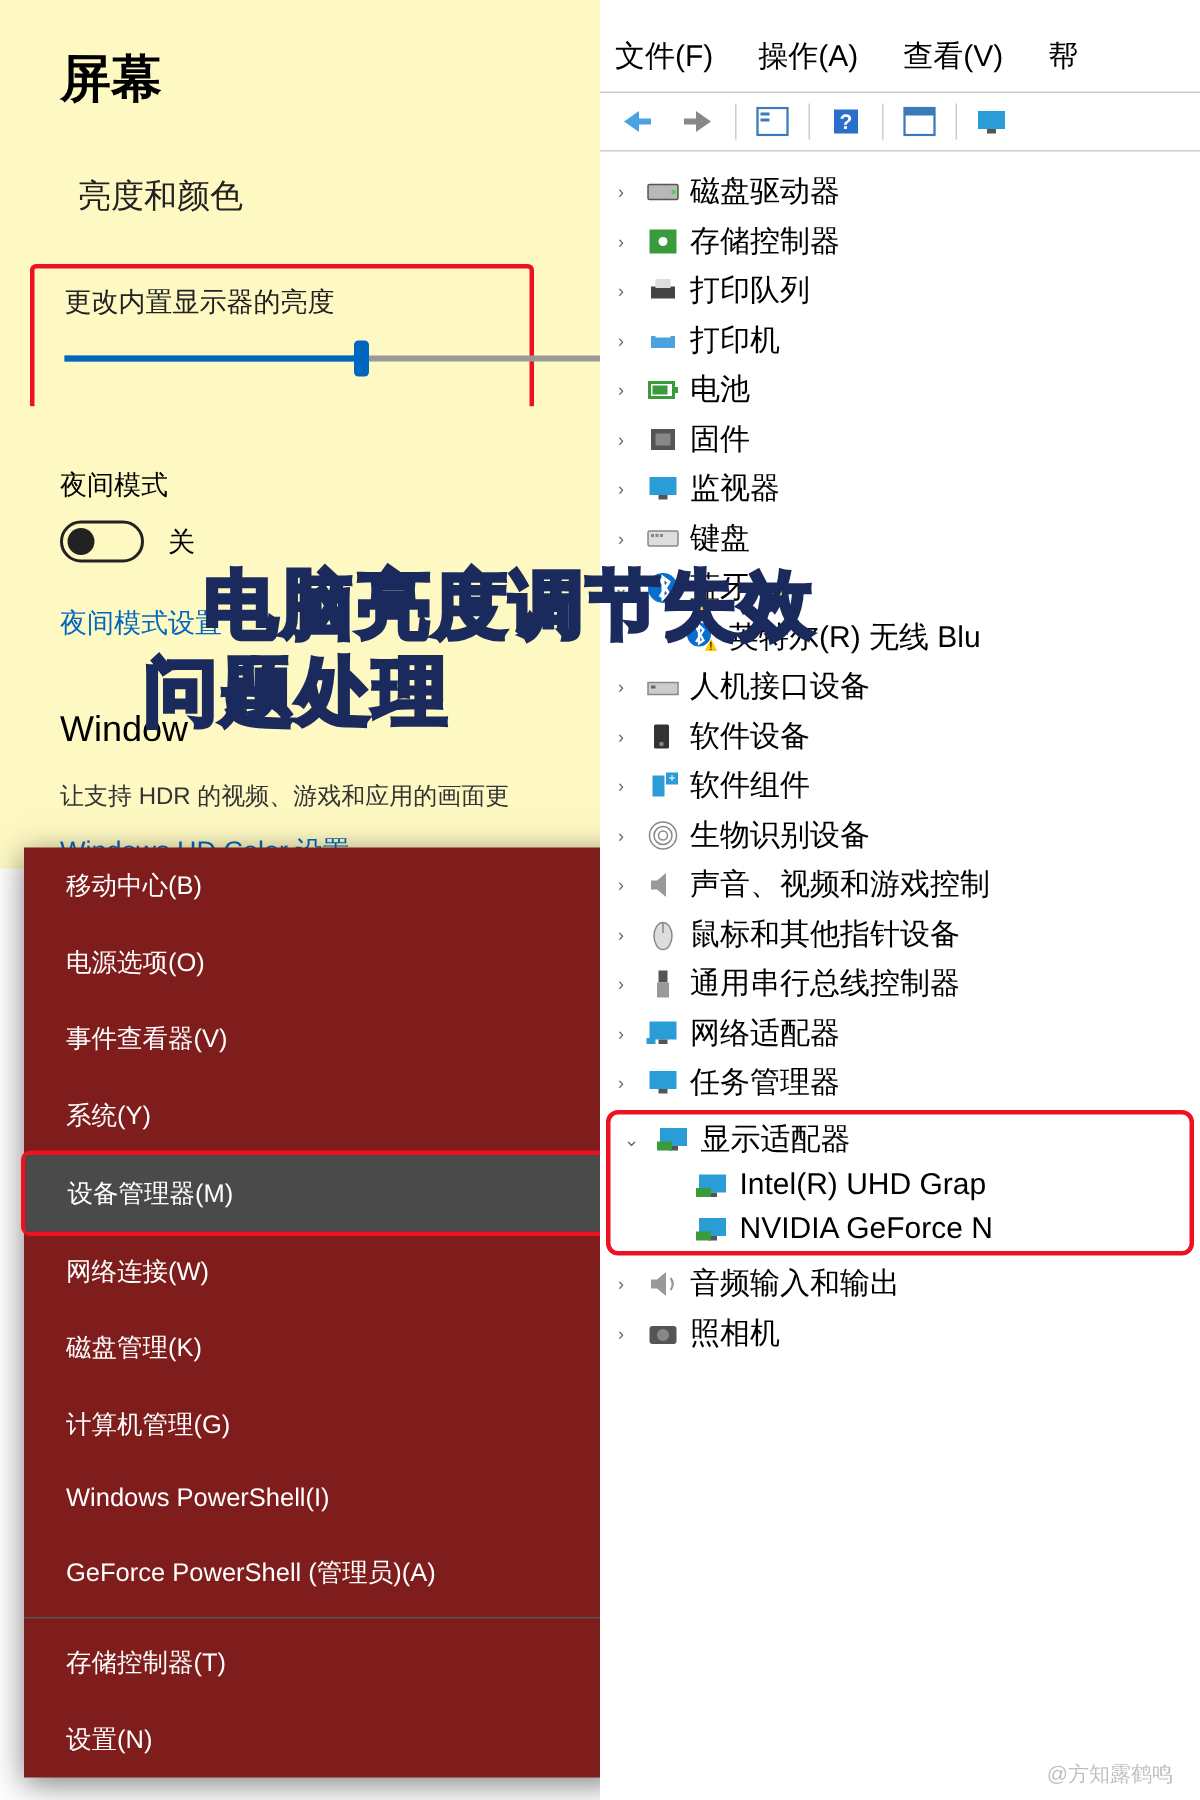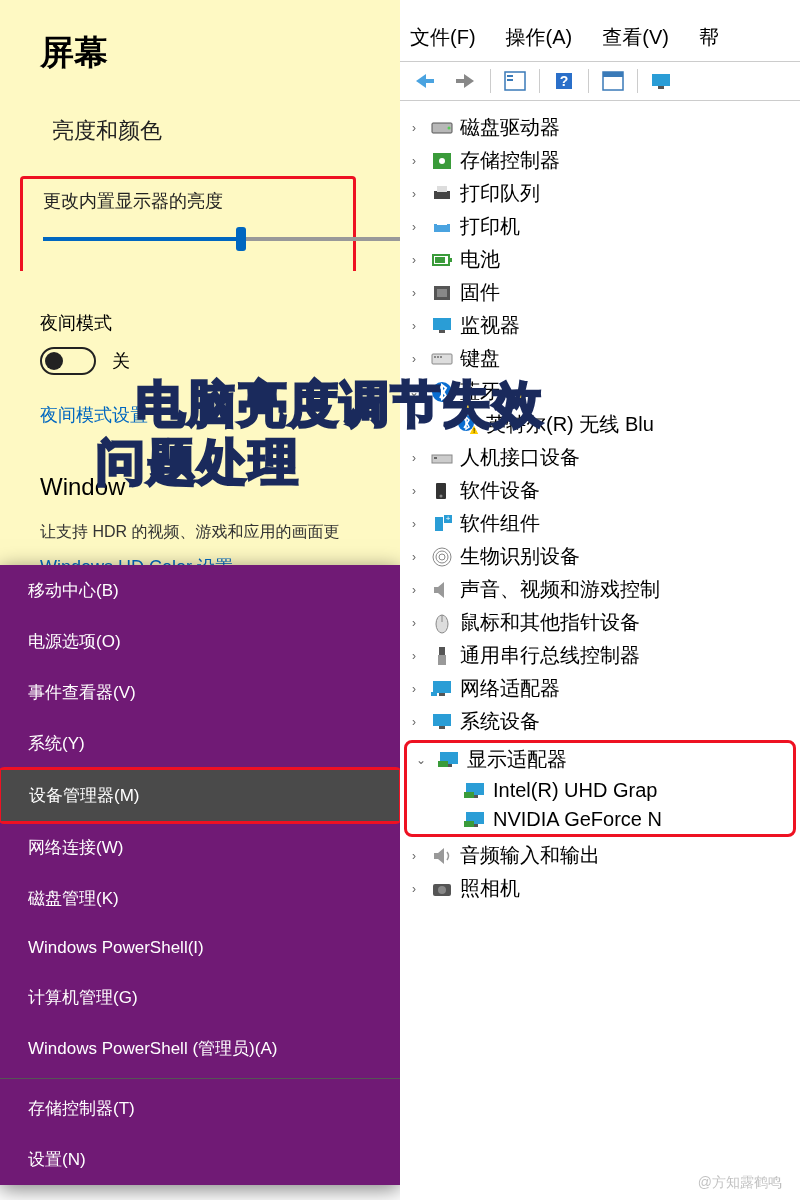--- a/index.html
+++ b/index.html
@@ -19,21 +19,21 @@
 .toggle-label { font-size:18px; margin-bottom:12px; }
 .toggle-wrap { display:flex; align-items:center; gap:16px; }
 .toggle { width:56px; height:28px; border:2px solid #222; border-radius:14px; position:relative; }
 .toggle .knob { position:absolute; left:3px; top:3px; width:18px; height:18px; background:#222; border-radius:50%; }
 .toggle-state { font-size:18px; }
 .link { color:#0067c0; font-size:18px; margin-top:28px; display:block; }
 .section-title { font-size:24px; font-weight:400; margin-top:46px; }
 .section-desc { font-size:16px; color:#333; margin-top:20px; line-height:1.4; }
 
 
-.ctx-menu { position:absolute; left:0; top:565px; width:400px; background:#701a75; color:#fff; box-shadow:0 4px 20px rgba(0,0,0,.5); }
+.ctx-menu { position:absolute; left:16px; top:565px; width:400px; background:#7f1d1d; color:#fff; box-shadow:0 4px 20px rgba(0,0,0,.5); }
 .ctx-item { padding:14px 28px; font-size:17px; cursor:default; }
 .ctx-item.hover { background:#4a4a4a; }
 .ctx-sep { height:1px; background:#555; margin:4px 0; }
 .ctx-hl { border:3px solid #e12; border-radius:6px; margin:-2px; }
 
 
 .devmgr { position:absolute; right:0; top:0; width:400px; height:1200px; background:#fff; padding-top:20px; }
 .menu-bar { display:flex; gap:30px; padding:4px 10px 10px 10px; font-size:20px; }
 .menu-bar span { white-space:nowrap; }
 .toolbar { display:flex; gap:6px; padding:4px 6px; border-top:1px solid #ccc; border-bottom:1px solid #ccc; align-items:center; }
@@ -85,23 +85,23 @@
 <div class="ctx-menu" id="ctx">
     <div class="ctx-item">移动中心(B)</div>
     <div class="ctx-item">电源选项(O)</div>
     <div class="ctx-item">事件查看器(V)</div>
     <div class="ctx-item">系统(Y)</div>
     <div class="ctx-hl">
       <div class="ctx-item hover">设备管理器(M)</div>
     </div>
     <div class="ctx-item">网络连接(W)</div>
     <div class="ctx-item">磁盘管理(K)</div>
+    <div class="ctx-item">计算机管理(G)</div>
     <div class="ctx-item">Windows PowerShell(I)</div>
-    <div class="ctx-item">计算机管理(G)</div>
-    <div class="ctx-item">Windows PowerShell (管理员)(A)</div>
+    <div class="ctx-item">GeForce PowerShell (管理员)(A)</div>
     <div class="ctx-sep"></div>
     <div class="ctx-item">存储控制器(T)</div>
     <div class="ctx-item">设置(N)</div>
   </div>
 
 <div class="devmgr">
   <div class="menu-bar" id="menubar">
       <span>文件(F)</span>
       <span>操作(A)</span>
       <span>查看(V)</span>
@@ -339,21 +339,21 @@
         <span>网络适配器</span>
       </div>
       <div class="tree-row">
         <span class="arrow">›</span>
         <span class="dev-icon">
           <svg width="24" height="22" viewBox="0 0 24 22">
             <rect x="3" y="3" width="18" height="12" fill="#2a9dd6"></rect>
             <rect x="9" y="15" width="6" height="3" fill="#555"></rect>
           </svg>
         </span>
-        <span>系统设备</span>
+        <span>任务管理器</span>
       </div>
       <div class="hl-box">
         <div class="tree-row">
           <span class="arrow">⌄</span>
           <span class="dev-icon">
             <svg width="24" height="22" viewBox="0 0 24 22">
               <rect x="3" y="3" width="18" height="12" fill="#2a9dd6"></rect>
               <rect x="9" y="15" width="6" height="3" fill="#555"></rect>
               <rect x="1" y="12" width="10" height="6" fill="#3a9b3a"></rect>
             </svg>

